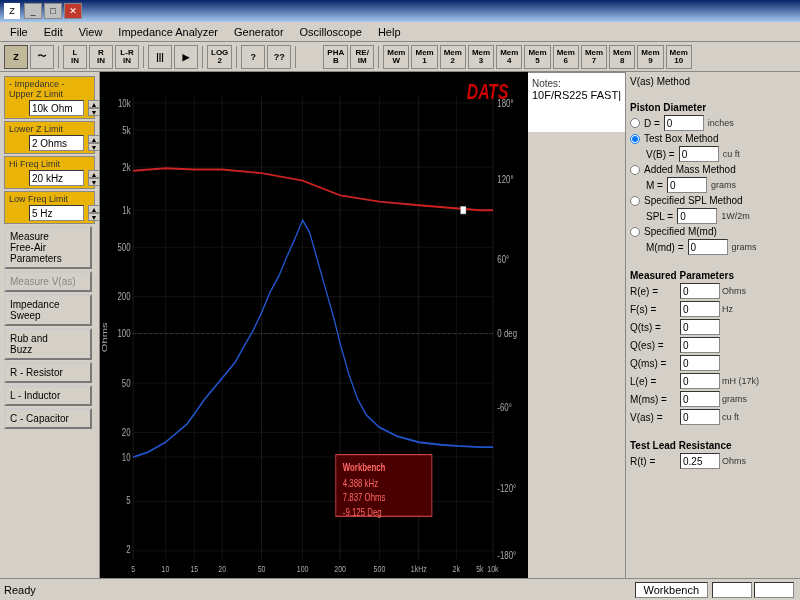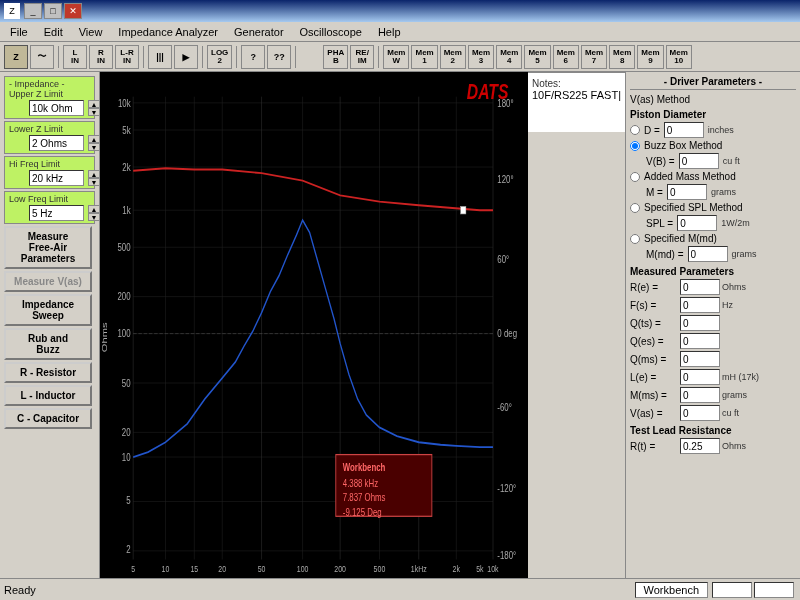--- a/index.html
+++ b/index.html
@@ -71,39 +71,39 @@
       background: #d4d0c8;
       border-right: 1px solid #888;
       display: flex;
       flex-direction: column;
       padding: 4px;
       gap: 2px;
       overflow: hidden;
     }
     .param-group {
       border: 1px solid #888;
-      background: #bef264;
+      background: #eab308;
       padding: 2px 4px;
       font-size: 10px;
     }
     .param-label { font-size: 9px; color: #333; margin-bottom: 1px; }
     .param-spinner {
       display: flex; align-items: center; gap: 4px; padding-left: 20px;
     }
     .spin-input {
       width: 55px; height: 16px; border: 1px inset #888; background: white;
       font-size: 10px; padding: 0 2px;
     }
     .spin-btns { display: flex; flex-direction: column; }
     .spin-btn { width: 12px; height: 8px; background: #d4d0c8; border: 1px solid #888; font-size: 7px; cursor: pointer; display: flex; align-items: center; justify-content: center; line-height: 1; }
 
     .action-btn {
       width: 88px; background: #d4d0c8; border: 2px outset #ccc;
-      padding: 3px 4px; font-size: 10px; cursor: pointer; text-align: center;
-      font-weight: bold;
+      padding: 3px 4px; font-size: 10px; cursor: pointer; text-align: left;
+      font-weight: normal;
     }
     .action-btn.disabled { color: #888; cursor: default; }
 
     
     #center-panel {
       flex: 1;
       display: flex;
       flex-direction: row;
     }
     #graph-area {
@@ -124,21 +124,21 @@
     
     #right-panel {
       width: 175px;
       background: #d4d0c8;
       border-left: 1px solid #888;
       padding: 4px;
       font-size: 10px;
       overflow-y: auto;
     }
     .rp-title { text-align: center; font-weight: bold; font-size: 10px; border-bottom: 1px solid #888; padding-bottom: 2px; margin-bottom: 4px; }
-    .rp-section { font-weight: bold; margin: 4px 0 2px; font-size: 10px; }
+    .rp-section { font-weight: bold; margin: 15px 0 2px; font-size: 10px; }
     .rp-row { display: flex; align-items: center; gap: 4px; margin-bottom: 2px; }
     .rp-radio { width: 10px; height: 10px; }
     .rp-input { width: 40px; height: 16px; border: 1px inset #888; background: white; font-size: 10px; padding: 0 2px; }
     .rp-unit { font-size: 9px; color: #333; }
     .rp-param-row { display: flex; align-items: center; margin-bottom: 2px; }
     .rp-param-label { width: 50px; font-size: 10px; }
     .rp-param-val { width: 40px; height: 16px; border: 1px inset #888; background: white; font-size: 10px; padding: 0 2px; }
     .rp-param-unit { font-size: 9px; color: #333; margin-left: 2px; }
 
     
@@ -348,32 +348,31 @@
         <text x="278" y="360" fill="#ff6666" font-size="9">-9.125 Deg</text>
       </svg>
     </div>
     <div id="notes-area">
       <span class="notes-label">Notes:</span><br>
       <span>10F/RS225 FAST|</span>
     </div>
   </div>
 
   <div id="right-panel">
-    <div class="rp-title">- Driver Parameters -</div>
     <div>V(as) Method</div>
     <div class="rp-section">Piston Diameter</div>
     <div class="rp-row">
       <input type="radio" name="vas" class="rp-radio" style="">
       <span>D =</span>
       <input class="rp-input" type="text" value="0" style="">
       <span class="rp-unit">inches</span>
     </div>
     <div class="rp-row">
       <input type="radio" name="vas" class="rp-radio" checked="" style="">
-      <span>Buzz Box Method</span>
+      <span>Test Box Method</span>
     </div>
     <div class="rp-row">
       <span style="width:12px"></span>
       <span>V(B) =</span>
       <input class="rp-input" type="text" value="0" style="">
       <span class="rp-unit">cu ft</span>
     </div>
     <div class="rp-row">
       <input type="radio" name="vas" class="rp-radio" style="">
       <span>Added Mass Method</span>

